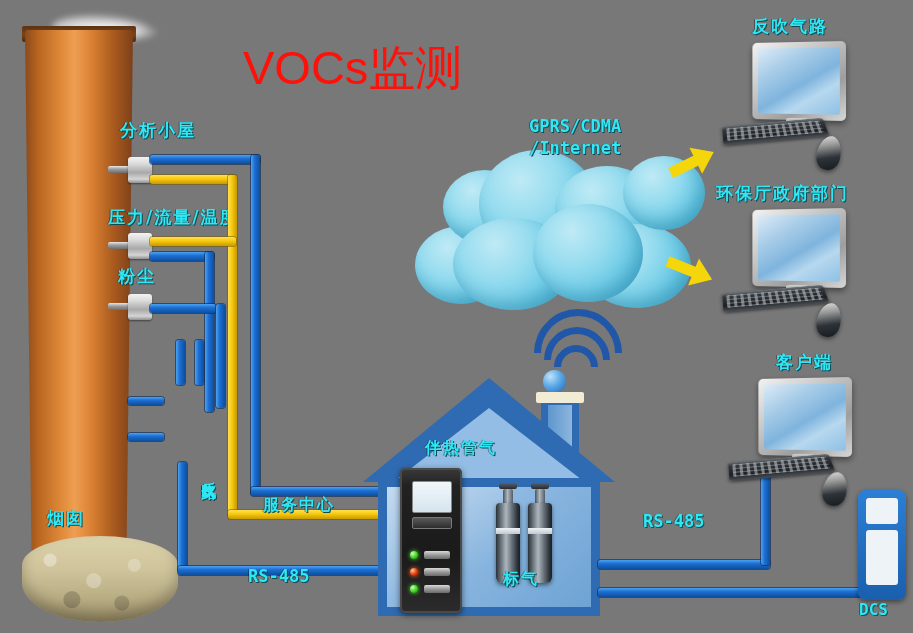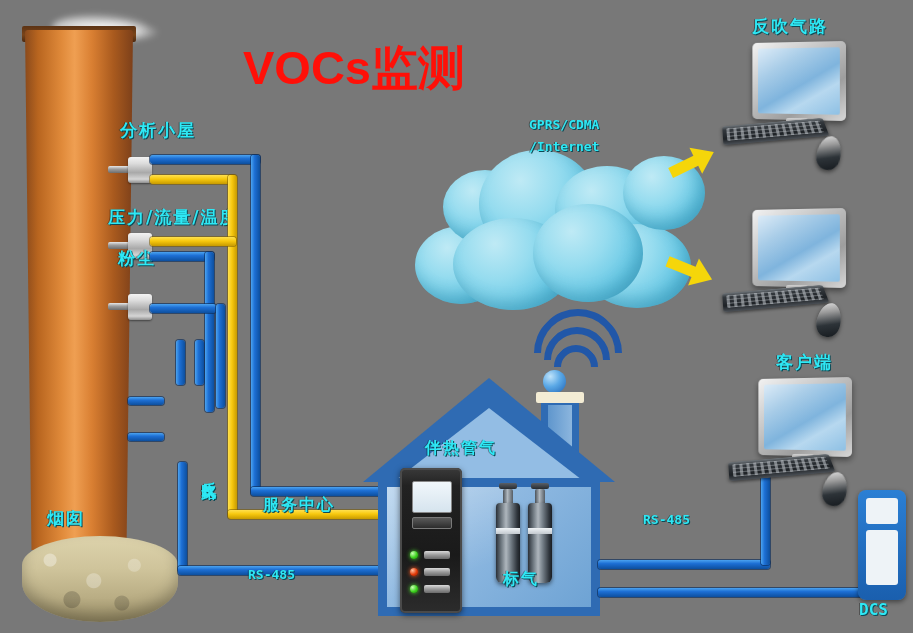--- a/index.html
+++ b/index.html
@@ -8,33 +8,33 @@
     background:#787878;
     font-family:"Liberation Sans","DejaVu Sans",sans-serif;
     position:relative;
   }
   #stage{position:absolute;left:0;top:0;width:913px;height:633px;overflow:hidden;}
   .abs{position:absolute;}
 
   
   #title{
     left:243px;top:44px;
-    font-size:47px;font-weight:bold;color:#ff1008;
+    font-size:47px;font-weight:normal;color:#ff1008;
     letter-spacing:0px;line-height:1;white-space:nowrap;
     font-family:"Liberation Sans","DejaVu Sans",sans-serif;
   }
 
   
   .lbl{
     color:#2ee8f5;font-weight:bold;white-space:nowrap;
     text-shadow:1px 1px 0 #0c4a55, -1px 0 0 rgba(0,0,0,.35);
     line-height:1.05;
   }
   .lbl.cn{font-family:"DejaVu Sans","Liberation Sans",sans-serif;font-size:17px;letter-spacing:2px;}
-  .lbl.mono{font-family:"DejaVu Sans Mono","Liberation Mono",monospace;font-size:13px;letter-spacing:0px;}
+  .lbl.mono{font-family:"DejaVu Sans Mono","Liberation Mono",monospace;font-size:17px;letter-spacing:0px;}
   .lbl.vert{writing-mode:vertical-rl;text-orientation:upright;letter-spacing:1px;}
 
   
   #chimney-stack{
     left:25px;top:30px;width:108px;height:520px;
     background:linear-gradient(90deg,#8a4a1c 0%,#b8651f 12%,#e08a3a 34%,#ef9f52 46%,#d97f32 62%,#a95a1e 82%,#7d401a 100%);
     border-radius:3px 3px 0 0;
     clip-path:polygon(6% 100%,0% 0%,100% 0%,94% 100%);
   }
   #chimney-rim{
@@ -233,21 +233,21 @@
   <div class="abs lbl cn" style="left:47px;top:510px;">烟囱</div>
 
   <div class="abs lbl cn" style="left:120px;top:122px;">分析小屋</div>
   <div class="abs probe-rod" style="left:108px;top:166px;width:26px;"></div>
   <div class="abs probe-head" style="left:128px;top:157px;width:24px;height:26px;"></div>
 
   <div class="abs lbl cn" style="left:108px;top:209px;">压力/流量/温度</div>
   <div class="abs probe-rod" style="left:108px;top:242px;width:26px;"></div>
   <div class="abs probe-head" style="left:128px;top:233px;width:24px;height:26px;"></div>
 
-  <div class="abs lbl cn" style="left:118px;top:250px;">粉尘</div>
+  <div class="abs lbl cn" style="left:118px;top:268px;">粉尘</div>
   <div class="abs probe-rod" style="left:108px;top:303px;width:26px;"></div>
   <div class="abs probe-head" style="left:128px;top:294px;width:24px;height:26px;"></div>
 
   <div class="pipe blue" style="left:150px;top:155px;width:110px;height:9px;"></div>
   <div class="pipe blue v" style="left:251px;top:155px;width:9px;height:340px;"></div>
   <div class="pipe blue" style="left:251px;top:487px;width:130px;height:9px;"></div>
 
   <div class="pipe yellow" style="left:150px;top:175px;width:86px;height:9px;"></div>
   <div class="pipe yellow v" style="left:228px;top:175px;width:9px;height:343px;"></div>
   <div class="pipe yellow" style="left:228px;top:510px;width:155px;height:9px;"></div>
@@ -353,20 +353,21 @@
   <div class="abs lbl cn" style="left:752px;top:18px;">反吹气路</div>
   <div class="abs monitor-frame" style="left:750px;top:42px;width:96px;height:78px;">
     <div class="monitor-screen" style="left:6px;top:6px;width:84px;height:66px;"></div>
   </div>
   <div class="abs monitor-stand" style="left:786px;top:118px;width:22px;height:10px;"></div>
   <div class="abs keyboard" style="left:723px;top:116px;width:104px;">
     <div class="kb-keys"></div>
   </div>
   <div class="abs mouse" style="left:817px;top:136px;"></div>
 
+  <div class="abs lbl cn" style="left:716px;top:185px;">环保厅政府部门</div>
   <div class="abs monitor-frame" style="left:750px;top:209px;width:96px;height:78px;">
     <div class="monitor-screen" style="left:6px;top:6px;width:84px;height:66px;"></div>
   </div>
   <div class="abs monitor-stand" style="left:786px;top:285px;width:22px;height:10px;"></div>
   <div class="abs keyboard" style="left:723px;top:283px;width:104px;">
     <div class="kb-keys"></div>
   </div>
   <div class="abs mouse" style="left:817px;top:303px;"></div>
 
   <div class="abs lbl cn" style="left:776px;top:354px;">客户端</div>

